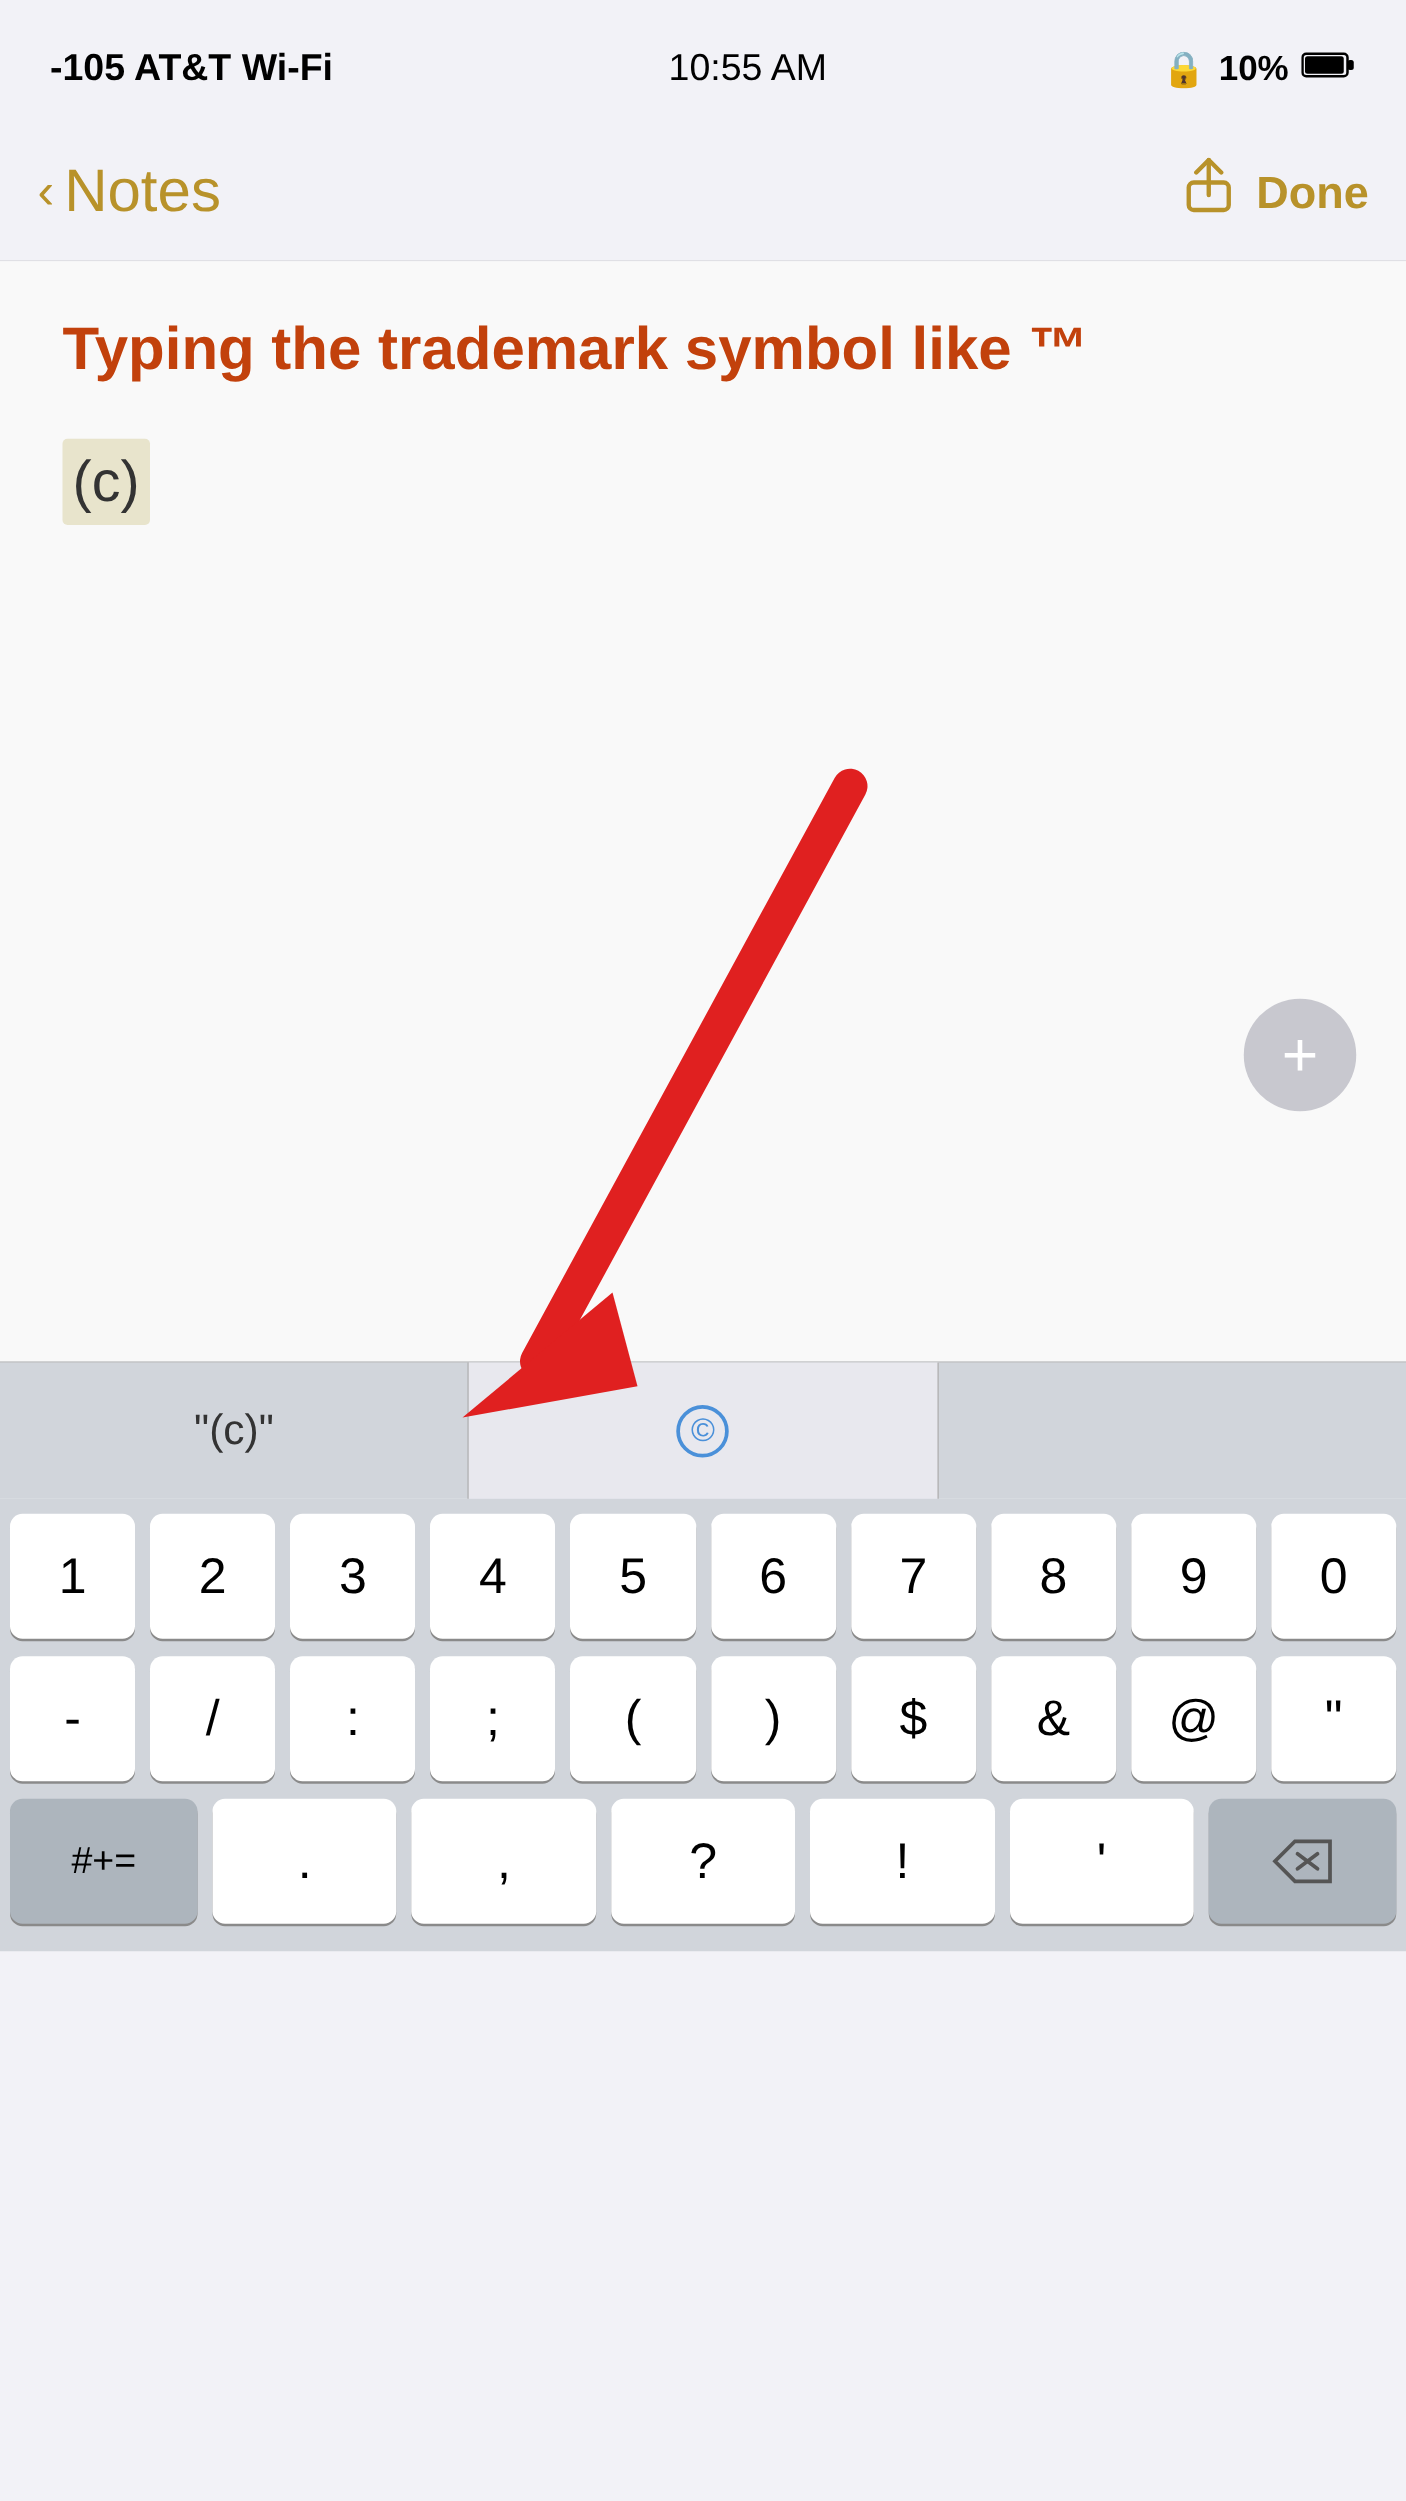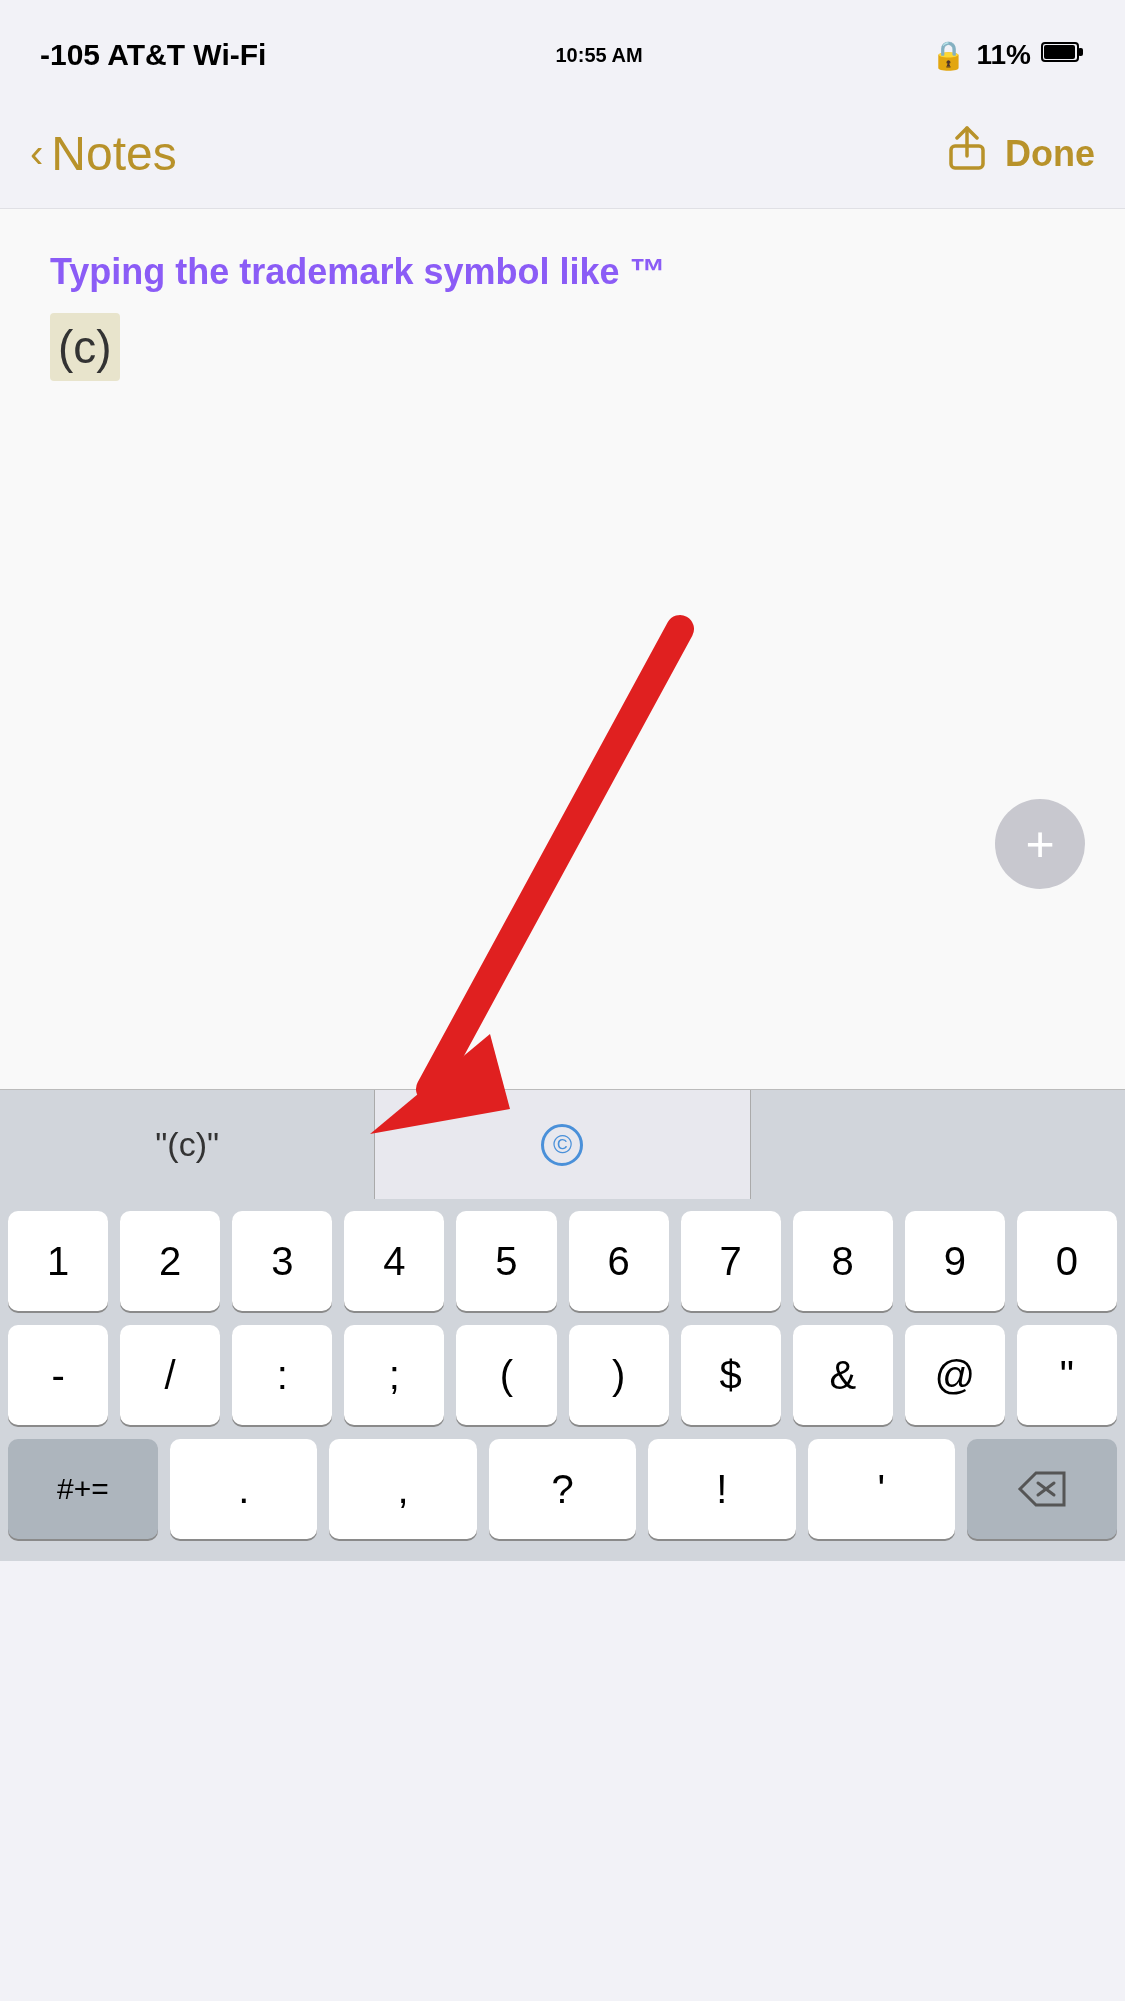--- a/index.html
+++ b/index.html
@@ -22,22 +22,22 @@
       justify-content: space-between;
       padding: 0 40px;
       margin-top: 11px;
     }
     .status-left {
       font-size: 30px;
       font-weight: 600;
       color: #000;
     }
     .status-center {
-      font-size: 20px;
-      font-weight: 700;
+      font-size: 30px;
+      font-weight: 400;
       color: #000;
     }
     .status-right {
       display: flex;
       align-items: center;
       gap: 10px;
       font-size: 28px;
       font-weight: 600;
       color: #000;
     }
@@ -85,25 +85,25 @@
     }
 
     
     .note-content {
       background: #f9f9f9;
       padding: 40px 50px;
       min-height: 880px;
       position: relative;
     }
     .note-title {
-      font-size: 36px;
+      font-size: 48px;
       font-weight: 700;
-      color: #8b5cf6;
+      color: #c2410c;
       line-height: 1.3;
-      margin-bottom: 17px;
+      margin-bottom: 40px;
     }
     .watermark {
       position: absolute;
       right: 50px;
       top: 160px;
       font-size: 40px;
       color: rgba(0,0,0,0.18);
       font-style: italic;
     }
     .note-line2 {
@@ -311,21 +311,21 @@
     }
   </style>
 </head>
 <body>
 
 <div class="status-bar">
   <span class="status-left">-105 AT&amp;T Wi-Fi</span>
   <span class="status-center">10:55 AM</span>
   <div class="status-right">
     <span>🔒</span>
-    <span>11%</span>
+    <span>10%</span>
     <span>
       <svg width="44" height="24" viewBox="0 0 44 24">
         <rect x="1" y="3" width="36" height="18" rx="3" ry="3" fill="none" stroke="#000" stroke-width="2"></rect>
         <rect x="37" y="8" width="5" height="8" rx="2" fill="#000"></rect>
         <rect x="3" y="5" width="31" height="14" rx="2" fill="#000"></rect>
       </svg>
     </span>
   </div>
 </div>
 

